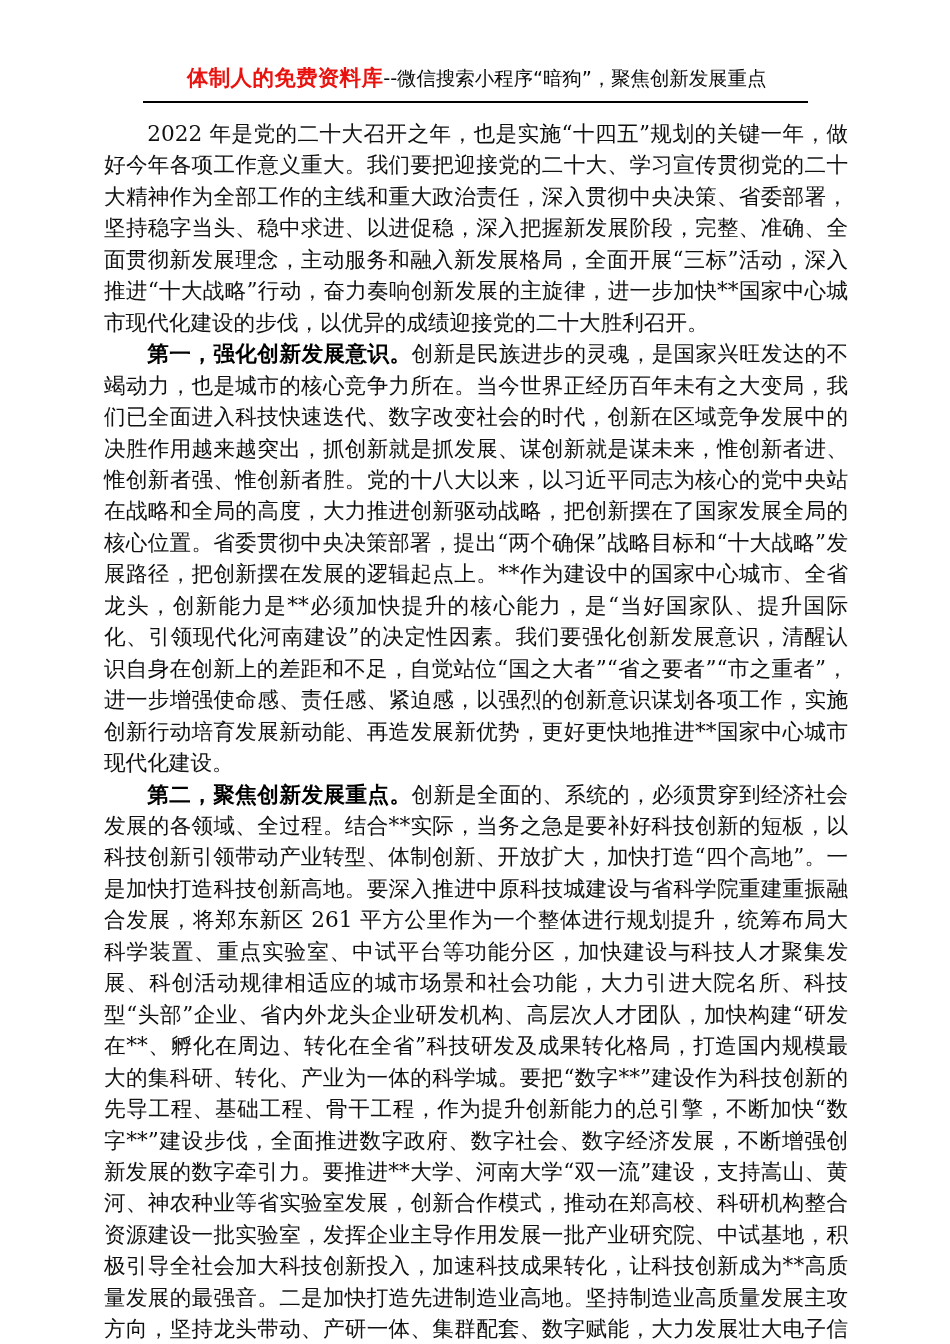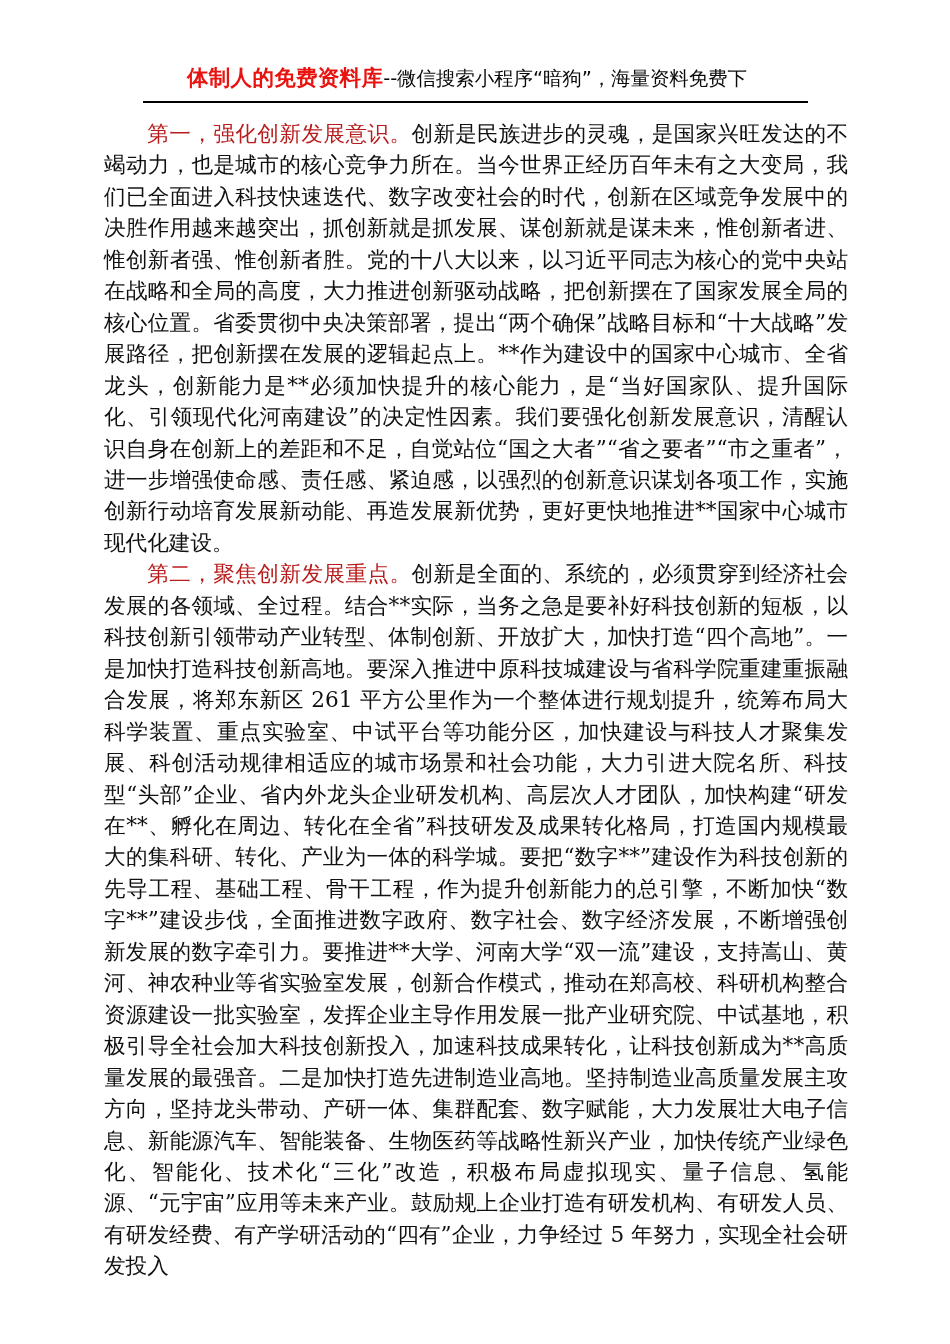--- a/index.html
+++ b/index.html
@@ -80,39 +80,40 @@
     font-family: "DejaVu Serif", "Liberation Serif", serif;
     word-break: break-all;
     letter-spacing: 0px;
   }
   .para + .para {
     margin-top: 0px;
   }
 
   .lead {
     font-family: "DejaVu Sans", "Liberation Sans", sans-serif;
-    font-weight: normal;
-    color: #b91c1c;
+    font-weight: bold;
+    color: #000000;
     letter-spacing: 0.2px;
   }
 </style>
 </head>
 <body>
 
 <div class="page">
 
   <div class="header-band">
     <div class="header-line">
-      <span class="header-brand">体制人的免费资料库</span><span class="header-rest">--微信搜索小程序“暗狗”，海量资料免费下</span>
+      <span class="header-brand">体制人的免费资料库</span><span class="header-rest">--微信搜索小程序“暗狗”，聚焦创新发展重点</span>
     </div>
   </div>
   <div class="header-rule"></div>
 
   <div class="doc-body">
 
+    <p class="para"><span>2022 年是党的二十大召开之年，也是实施“十四五”规划的关键一年，做好今年各项工作意义重大。我们要把迎接党的二十大、学习宣传贯彻党的二十大精神作为全部工作的主线和重大政治责任，深入贯彻中央决策、省委部署，坚持稳字当头、稳中求进、以进促稳，深入把握新发展阶段，完整、准确、全面贯彻新发展理念，主动服务和融入新发展格局，全面开展“三标”活动，深入推进“十大战略”行动，奋力奏响创新发展的主旋律，进一步加快**国家中心城市现代化建设的步伐，以优异的成绩迎接党的二十大胜利召开。</span></p>
 
     <p class="para"><span class="lead">第一，强化创新发展意识。</span><span>创新是民族进步的灵魂，是国家兴旺发达的不竭动力，也是城市的核心竞争力所在。当今世界正经历百年未有之大变局，我们已全面进入科技快速迭代、数字改变社会的时代，创新在区域竞争发展中的决胜作用越来越突出，抓创新就是抓发展、谋创新就是谋未来，惟创新者进、惟创新者强、惟创新者胜。党的十八大以来，以习近平同志为核心的党中央站在战略和全局的高度，大力推进创新驱动战略，把创新摆在了国家发展全局的核心位置。省委贯彻中央决策部署，提出“两个确保”战略目标和“十大战略”发展路径，把创新摆在发展的逻辑起点上。**作为建设中的国家中心城市、全省龙头，创新能力是**必须加快提升的核心能力，是“当好国家队、提升国际化、引领现代化河南建设”的决定性因素。我们要强化创新发展意识，清醒认识自身在创新上的差距和不足，自觉站位“国之大者”“省之要者”“市之重者”，进一步增强使命感、责任感、紧迫感，以强烈的创新意识谋划各项工作，实施创新行动培育发展新动能、再造发展新优势，更好更快地推进**国家中心城市现代化建设。</span></p>
 
     <p class="para"><span class="lead">第二，聚焦创新发展重点。</span><span>创新是全面的、系统的，必须贯穿到经济社会发展的各领域、全过程。结合**实际，当务之急是要补好科技创新的短板，以科技创新引领带动产业转型、体制创新、开放扩大，加快打造“四个高地”。一是加快打造科技创新高地。要深入推进中原科技城建设与省科学院重建重振融合发展，将郑东新区 261 平方公里作为一个整体进行规划提升，统筹布局大科学装置、重点实验室、中试平台等功能分区，加快建设与科技人才聚集发展、科创活动规律相适应的城市场景和社会功能，大力引进大院名所、科技型“头部”企业、省内外龙头企业研发机构、高层次人才团队，加快构建“研发在**、孵化在周边、转化在全省”科技研发及成果转化格局，打造国内规模最大的集科研、转化、产业为一体的科学城。要把“数字**”建设作为科技创新的先导工程、基础工程、骨干工程，作为提升创新能力的总引擎，不断加快“数字**”建设步伐，全面推进数字政府、数字社会、数字经济发展，不断增强创新发展的数字牵引力。要推进**大学、河南大学“双一流”建设，支持嵩山、黄河、神农种业等省实验室发展，创新合作模式，推动在郑高校、科研机构整合资源建设一批实验室，发挥企业主导作用发展一批产业研究院、中试基地，积极引导全社会加大科技创新投入，加速科技成果转化，让科技创新成为**高质量发展的最强音。二是加快打造先进制造业高地。坚持制造业高质量发展主攻方向，坚持龙头带动、产研一体、集群配套、数字赋能，大力发展壮大电子信息、新能源汽车、智能装备、生物医药等战略性新兴产业，加快传统产业绿色化、智能化、技术化“三化”改造，积极布局虚拟现实、量子信息、氢能源、“元宇宙”应用等未来产业。鼓励规上企业打造有研发机构、有研发人员、有研发经费、有产学研活动的“四有”企业，力争经过 5 年努力，实现全社会研发投入</span></p>
 
   </div>
 
 </div>
 
 </body></html>

